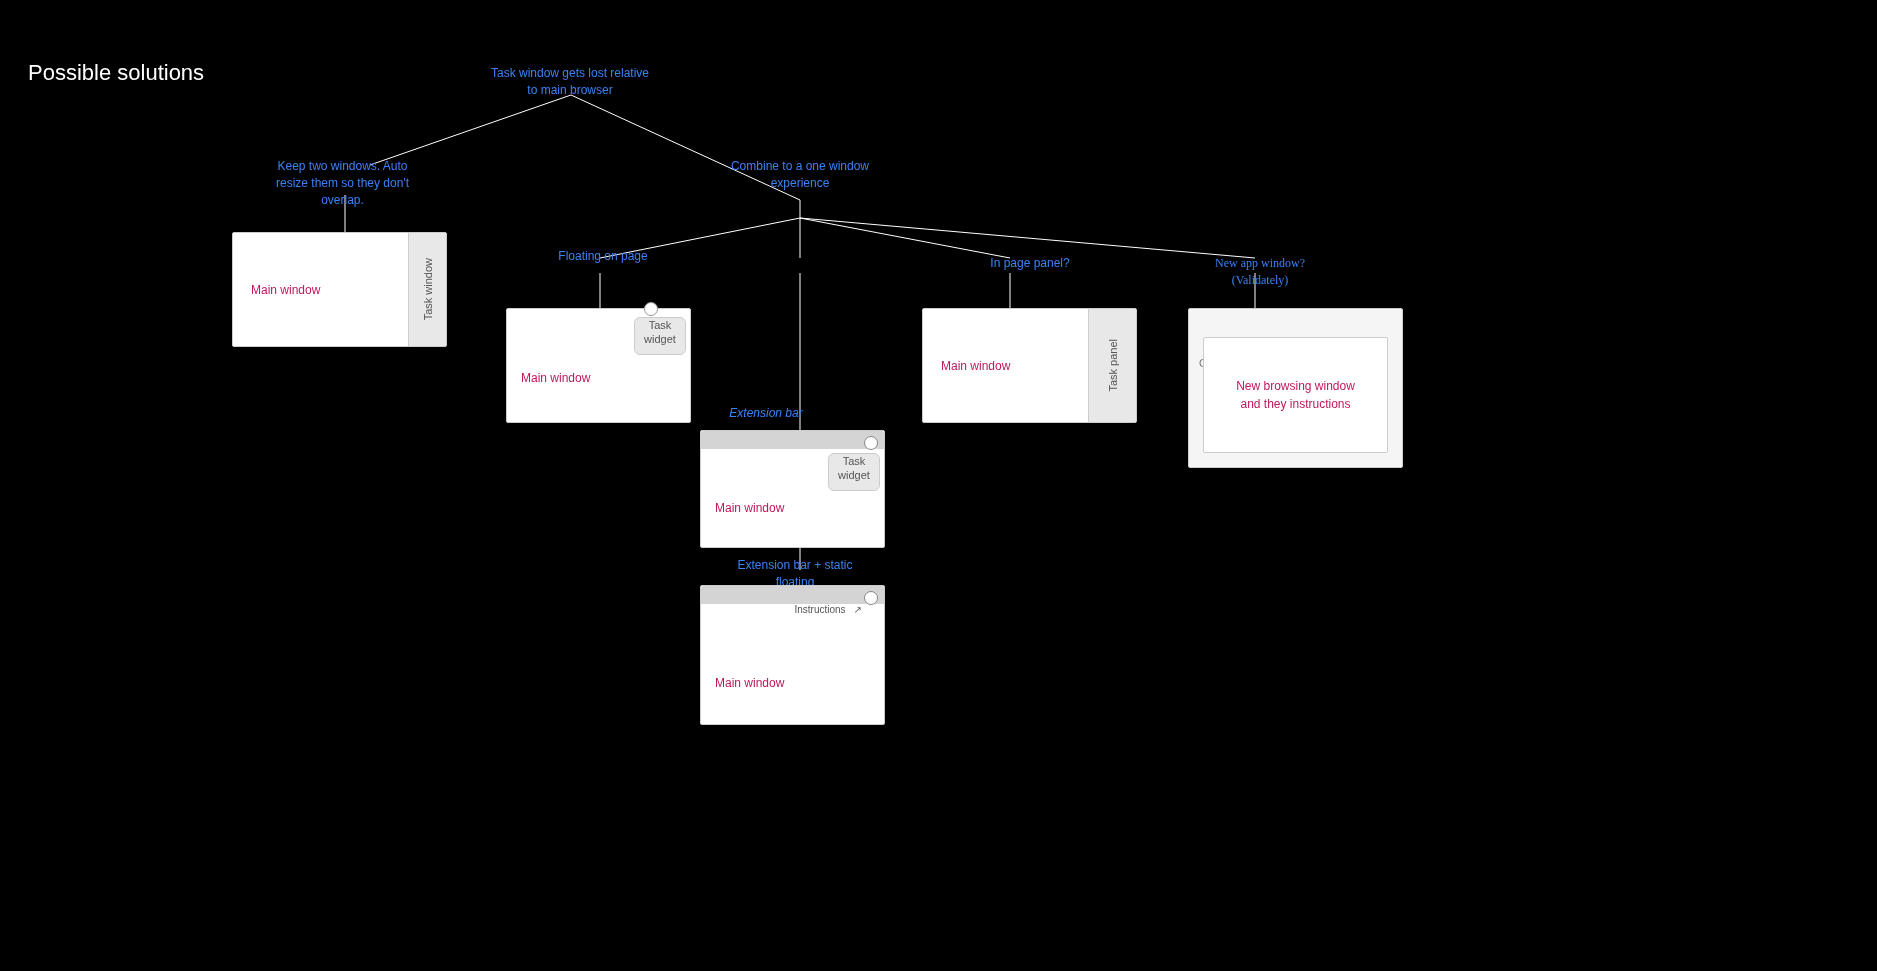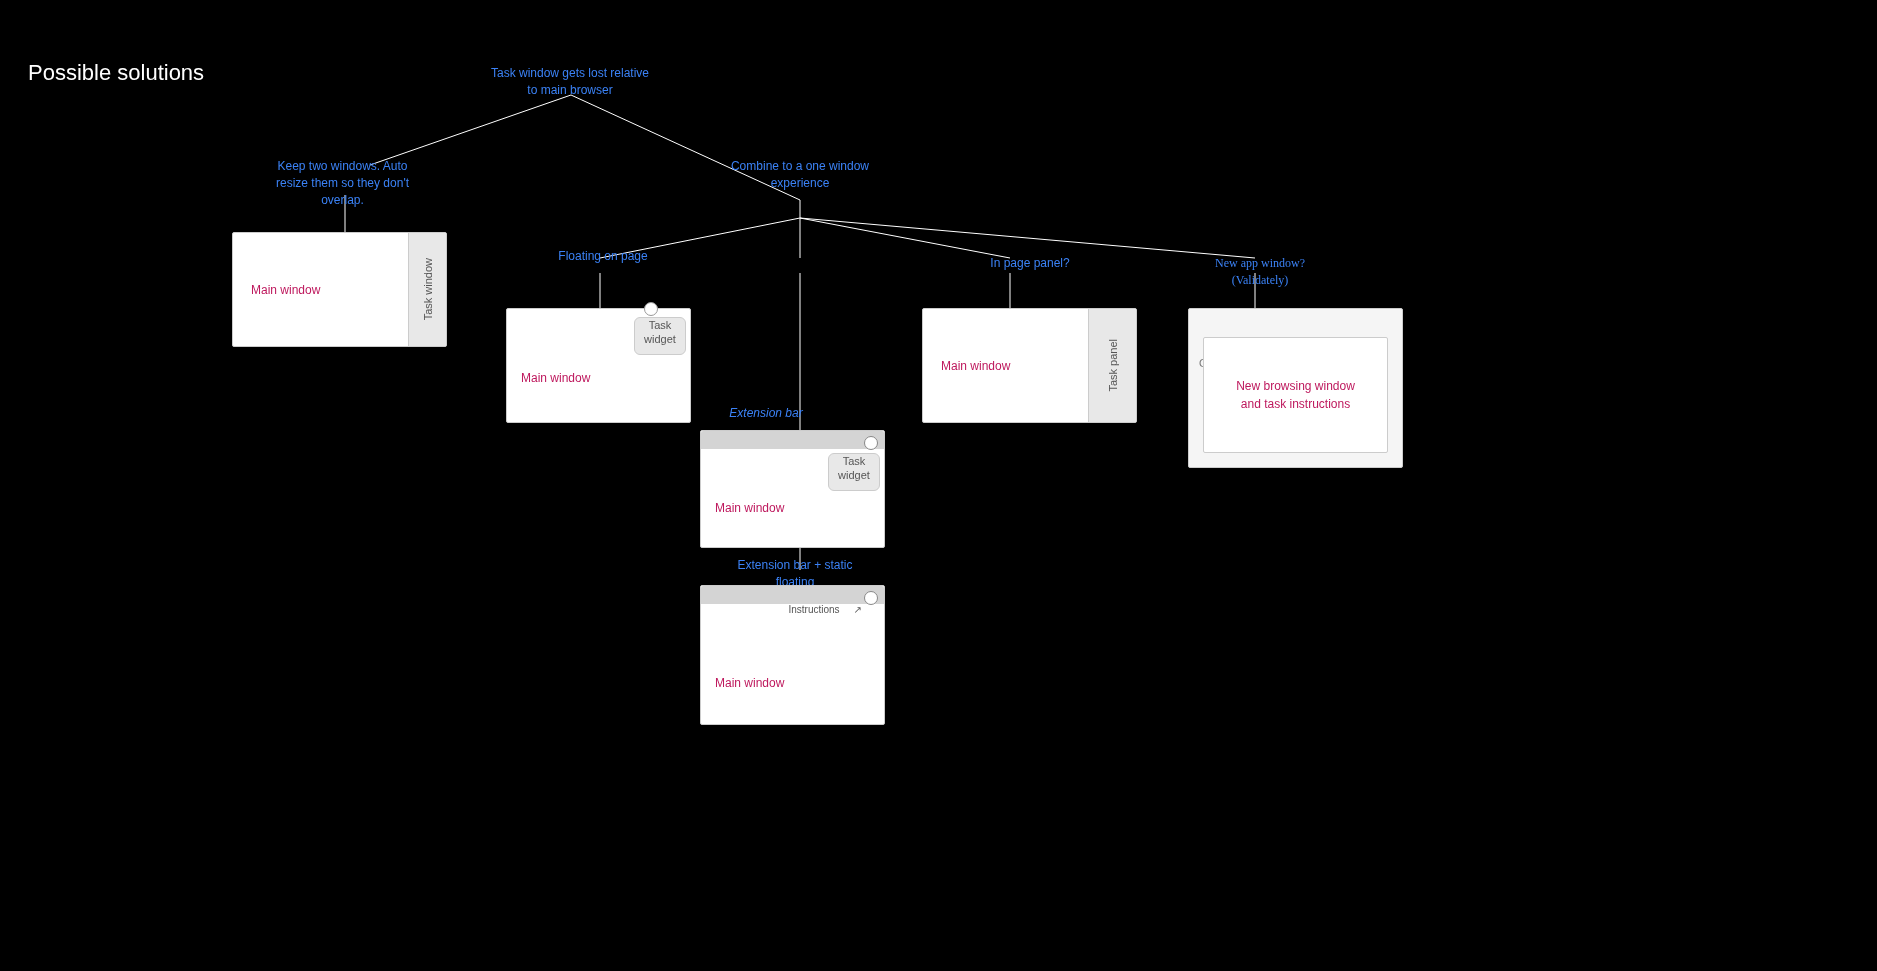--- a/index.html
+++ b/index.html
@@ -200,21 +200,21 @@
   <span>Extension bar +
 static floating</span>
 </div>
 
 <div class="window-box" style="left:700px; top:585px; width:185px; height:140px;">
   <div class="chrome-bar"></div>
   <div class="inner-label" style="left:14px; top:65%;">Main window</div>
 
   <div class="circle-dot" style="right:6px; top:5px; border-color:#888;"></div>
 
-  <div style="position:absolute; right:22px; top:18px; font-size:10px; color:#555; display:flex; align-items:flex-start; gap:14px;">
+  <div style="position:absolute; right:22px; top:18px; font-size:10px; color:#555; display:flex; align-items:flex-start; gap:8px;">
     <span>Instructions</span>
     <span class="arrow-icon">↗</span>
   </div>
 </div>
 
 <div class="label" style="left:956px; top:255px; width:90px;margin-left:29px;">
   <span>In page
 panel?</span>
 </div>
 
@@ -230,15 +230,15 @@
   <span>New app window?
 (Validately)</span>
 </div>
 
 <div class="window-box" style="left:1188px; top:308px; width:215px; height:160px; background:#f5f5f5;">
   <div class="inner-label" style="left:10px; top:8px; font-size:11px; color:#777;margin-top:40px;">Original window</div>
 
   <div class="window-box" style="left:14px; top:28px; right:14px; bottom:14px; background:#fff;">
     <div class="inner-label" style="left:50%; top:50%; transform:translate(-50%,-50%); text-align:center; line-height:1.5; font-size:12px; width:130px;">New browsing
 window and
-task instructions</div>
+they instructions</div>
   </div>
 </div>
 
 </body></html>

